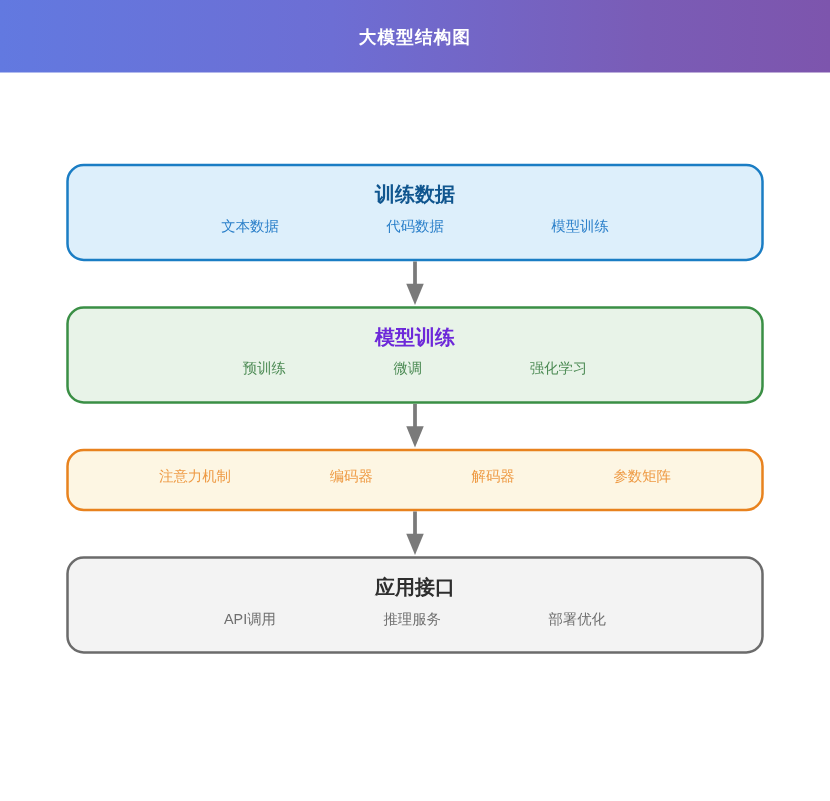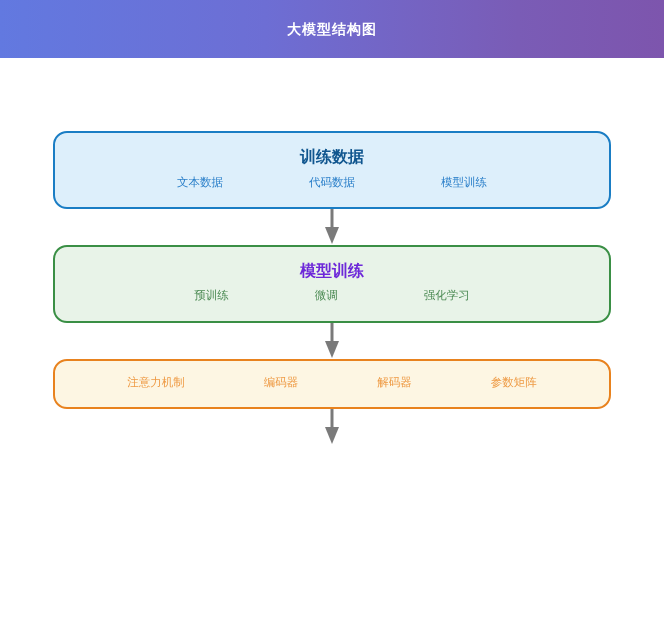--- a/index.html
+++ b/index.html
@@ -163,14 +163,22 @@
     </div>
   </div>
 
   <div class="connector">
     <svg width="18" height="36" viewBox="0 0 18 36">
       <line x1="9" y1="0" x2="9" y2="20" stroke="#7a7a7a" stroke-width="3"></line>
       <polygon points="2,18 16,18 9,35" fill="#7a7a7a"></polygon>
     </svg>
   </div>
 
+  <div class="card api">
+    <div class="card-title">应用接口</div>
+    <div class="card-items">
+      <span class="card-item">API调用</span>
+      <span class="card-item">推理服务</span>
+      <span class="card-item">部署优化</span>
+    </div>
+  </div>
 
 </div>
 
 </body></html>

